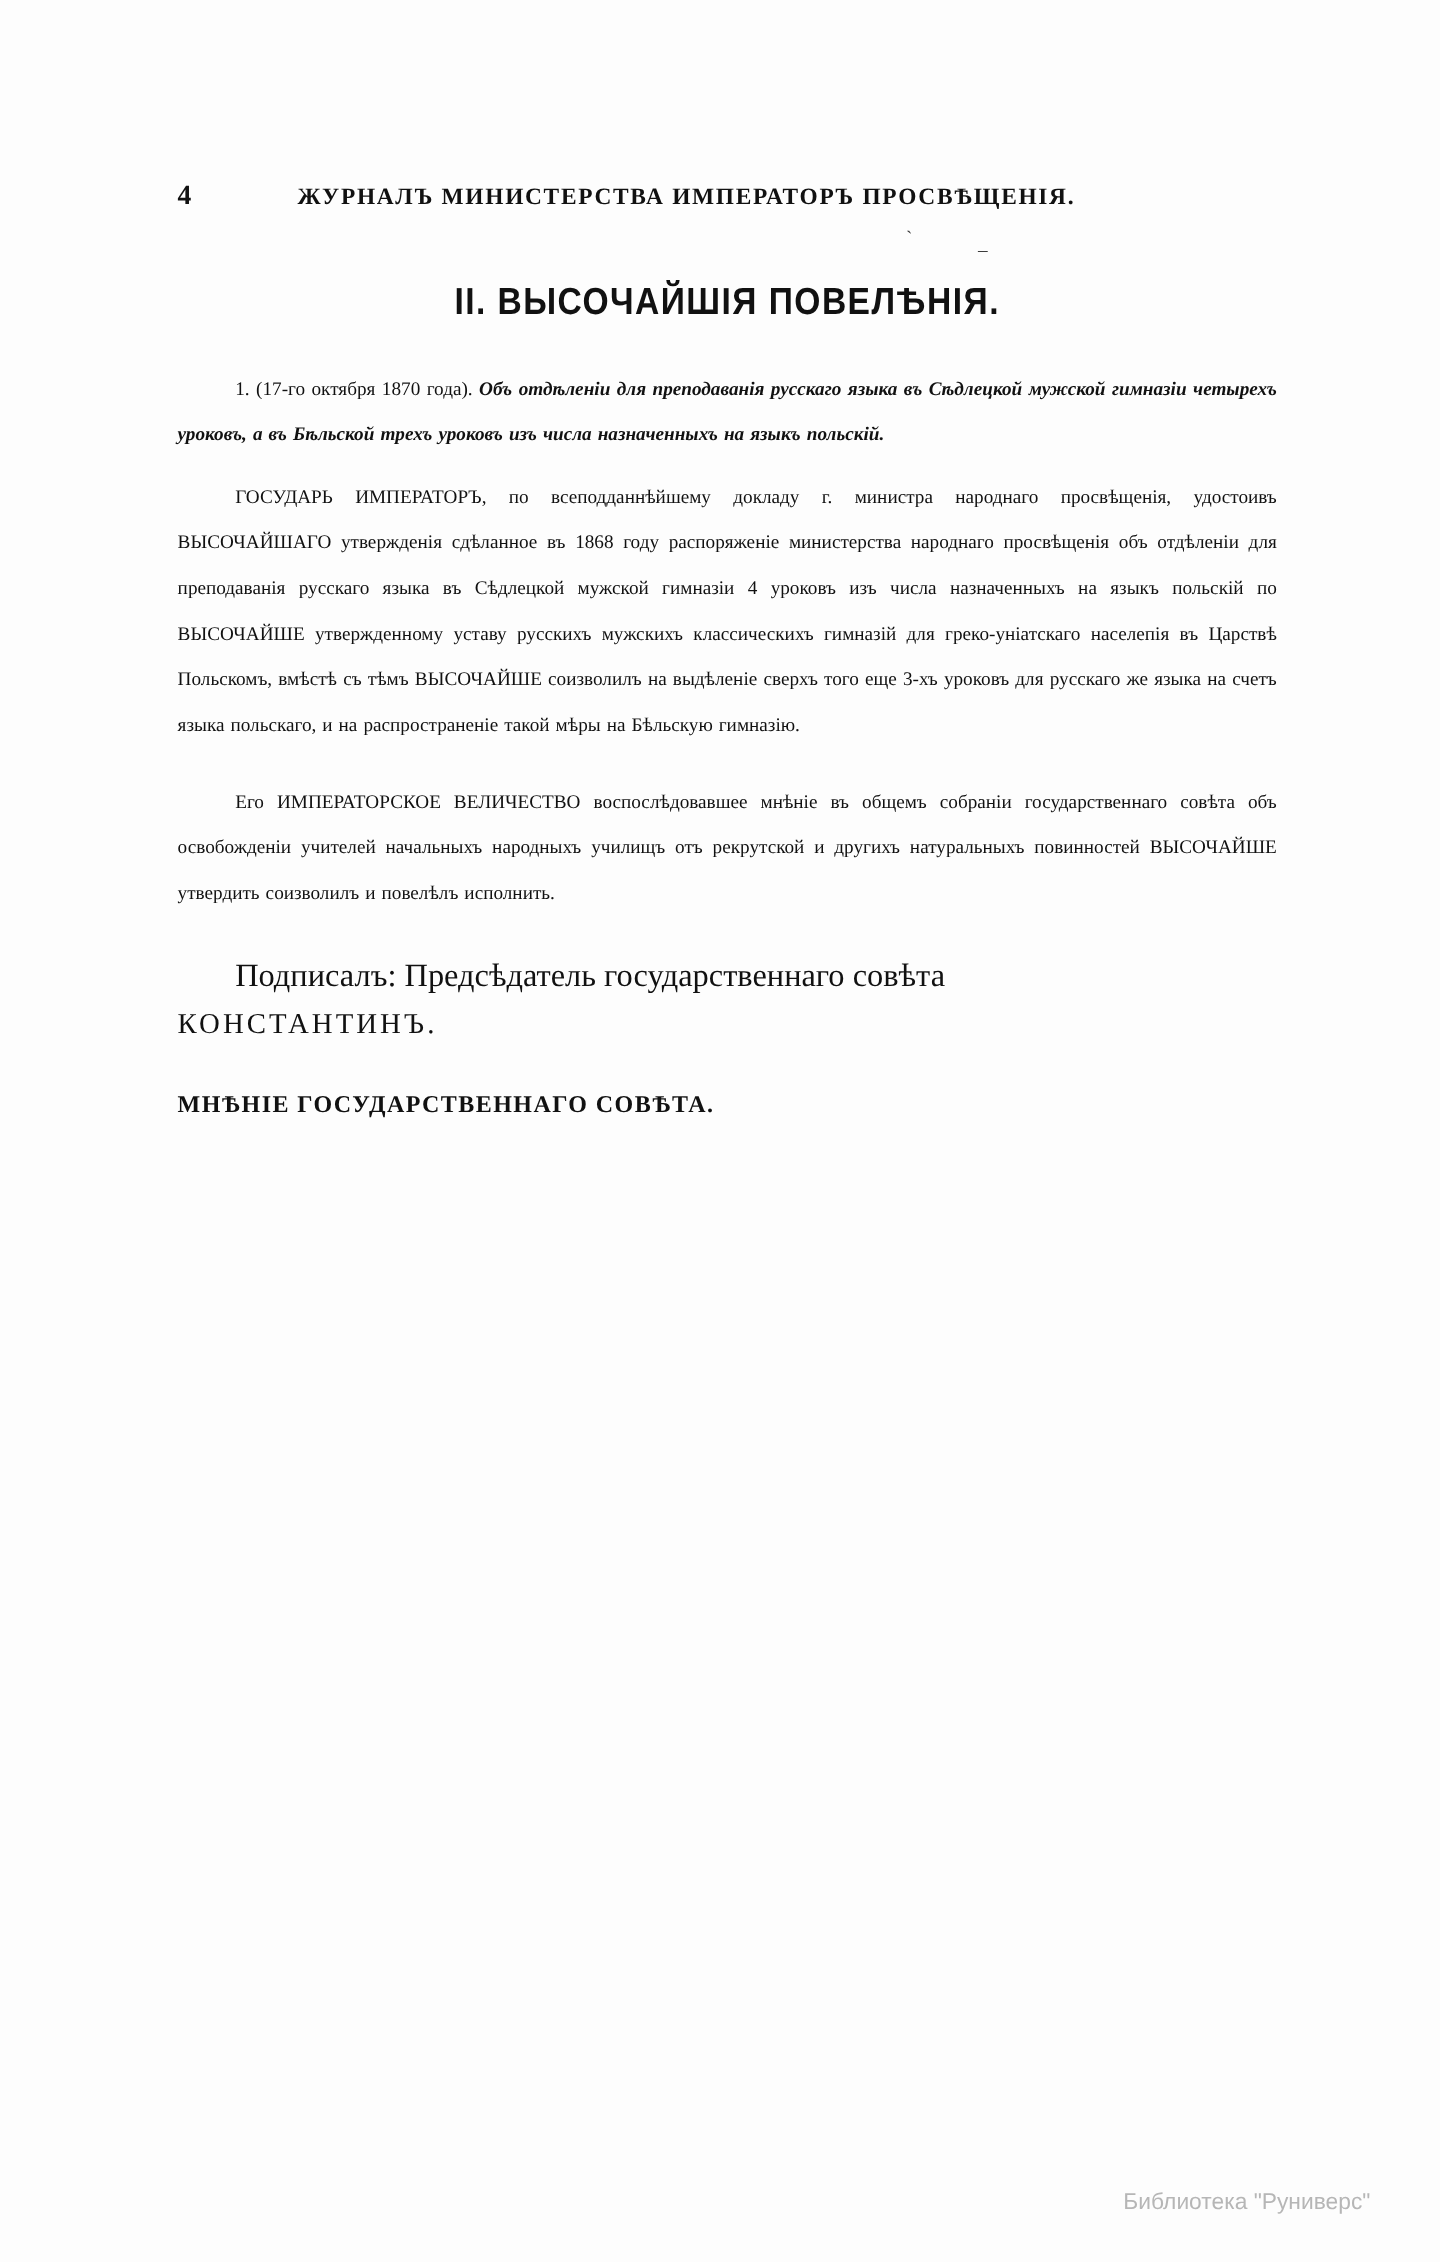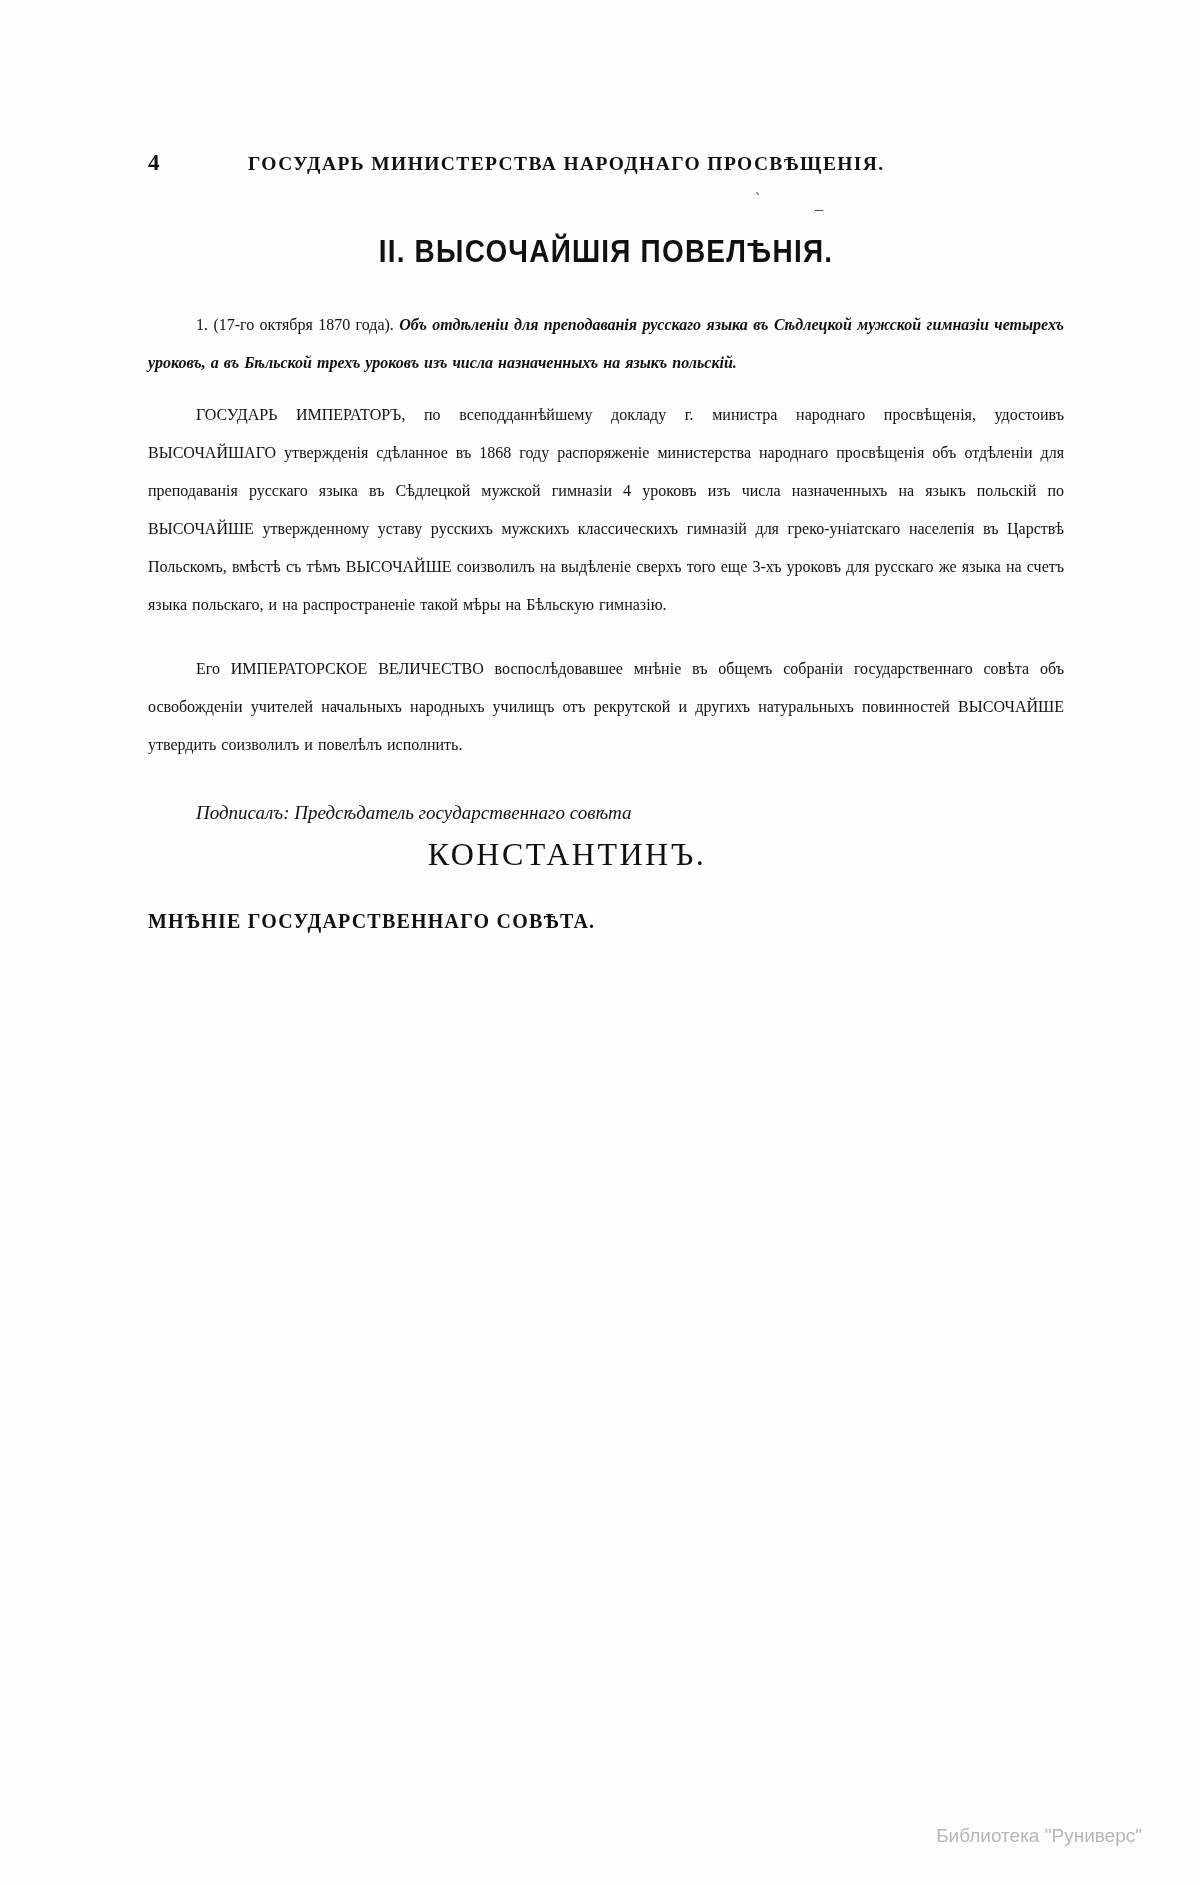--- a/index.html
+++ b/index.html
@@ -80,31 +80,30 @@
     font-size: 20px;
     font-weight: bold;
     letter-spacing: 1.2px;
     margin: 34px 0 22px 0;
     font-family: "Liberation Serif", serif;
   }
   .signature-block {
     margin-top: 30px;
   }
   .sig-line1 {
-    font-size: 19px;
+    font-size: 27px;
     text-indent: 48px;
     line-height: 38px;
     margin: 0;
-    font-style: italic;
   }
   .sig-line2 {
-    font-size: 32px;
+    font-size: 24px;
     line-height: 44px;
     margin: 0;
-    text-align: center;
+    text-align: left;
     padding-right: 78px;
     letter-spacing: 2.5px;
   }
   .watermark {
     position: absolute;
     right: 58px;
     bottom: 38px;
     font-size: 19px;
     color: #b6b6b6;
     font-family: "Liberation Sans", sans-serif;
@@ -118,21 +117,21 @@
   .tick2 { left: 815px; top: 200px; }
 </style>
 </head>
 <body>
 
 <div class="page">
   <div class="content">
 
     <div class="running-head">
       <div class="folio">4</div>
-      <div class="head-title">ГОСУДАРЬ МИНИСТЕРСТВА НАРОДНАГО ПРОСВѢЩЕНІЯ.</div>
+      <div class="head-title">ЖУРНАЛЪ МИНИСТЕРСТВА ИМПЕРАТОРЪ ПРОСВѢЩЕНІЯ.</div>
     </div>
 
     <h1 class="section-heading">II. ВЫСОЧАЙШІЯ ПОВЕЛѢНІЯ.</h1>
 
     <p class="para nospace">
       <span class="numlead">1. (17-го октября 1870 года).</span>
       <span class="italic-run">Объ отдѣленіи для преподаванія русскаго языка въ Сѣдлецкой мужской гимназіи четырехъ уроковъ, а въ Бѣльской трехъ уроковъ изъ числа назначенныхъ на языкъ польскій.</span>
     </p>
 
     <p class="para">ГОСУДАРЬ ИМПЕРАТОРЪ, по всеподданнѣйшему докладу г. министра народнаго просвѣщенія, удостоивъ ВЫСОЧАЙШАГО утвержденія сдѣланное въ 1868 году распоряженіе министерства народнаго просвѣщенія объ отдѣленіи для преподаванія русскаго языка въ Сѣдлецкой мужской гимназіи 4 уроковъ изъ числа назначенныхъ на языкъ польскій по ВЫСОЧАЙШЕ утвержденному уставу русскихъ мужскихъ классическихъ гимназій для греко-уніатскаго населепія въ Царствѣ Польскомъ, вмѣстѣ съ тѣмъ ВЫСОЧАЙШЕ соизволилъ на выдѣленіе сверхъ того еще 3-хъ уроковъ для русскаго же языка на счетъ языка польскаго, и на распространеніе такой мѣры на Бѣльскую гимназію.</p>

